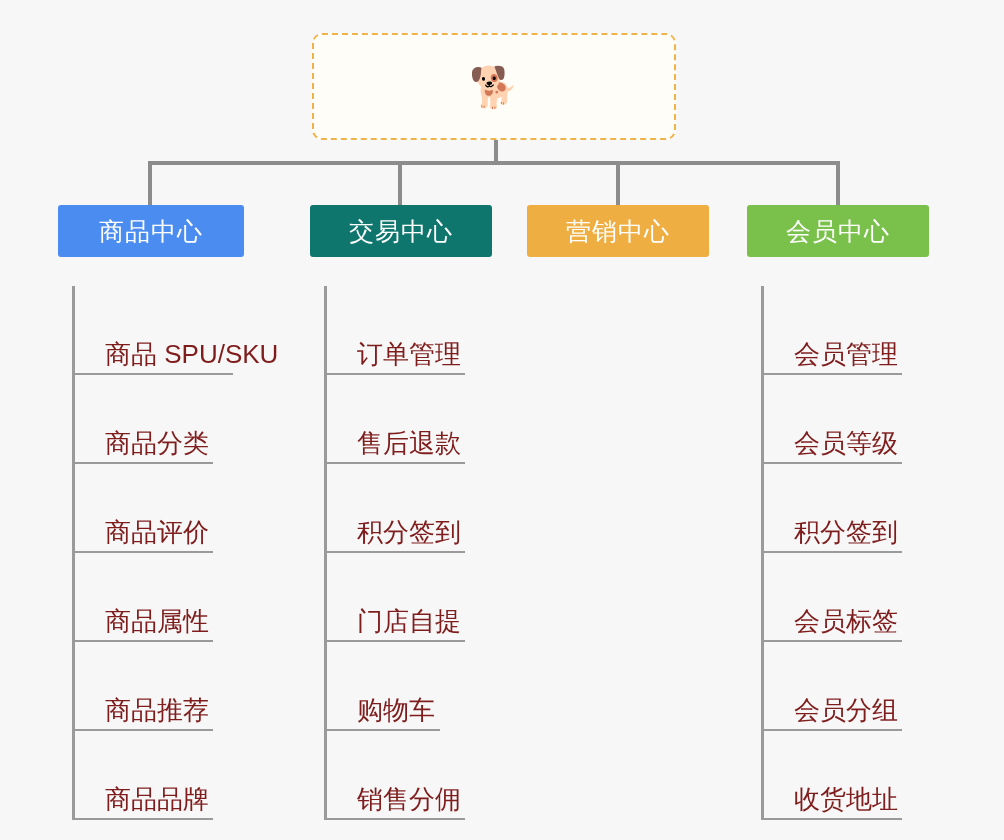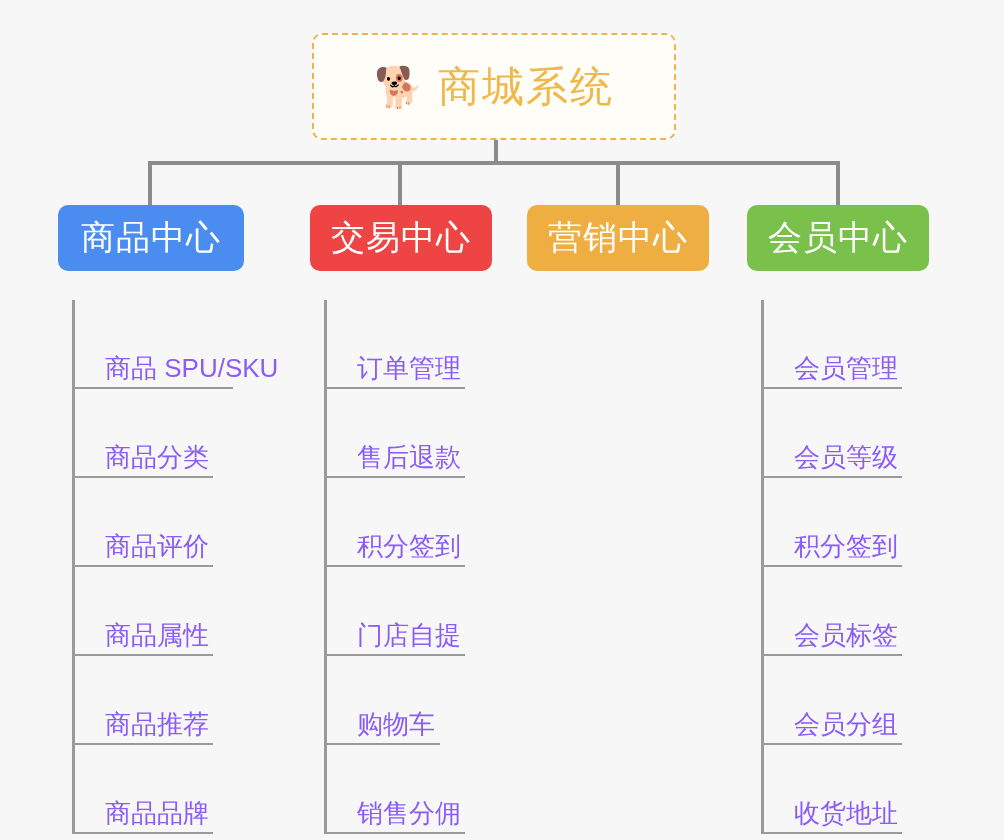--- a/index.html
+++ b/index.html
@@ -58,27 +58,27 @@
   }
   .conn-v { width: 4px; }
   .conn-h { height: 4px; }
 
   
   .column {
     position: absolute;
     top: 205px;
   }
   .cat-header {
-    height: 66px;
-    border-radius: 10px;
+    height: 52px;
+    border-radius: 3px;
     display: flex;
     align-items: center;
     justify-content: center;
     color: #ffffff;
-    font-size: 34px;
+    font-size: 25px;
     letter-spacing: 1px;
     box-sizing: border-box;
     white-space: nowrap;
   }
 
   .leaf-list {
     position: relative;
     margin-top: 29px;
     margin-left: 14px;
     border-left: 3px solid #9a9a9a;
@@ -88,33 +88,32 @@
     height: 89px;
     box-sizing: border-box;
     border-bottom: 2px solid #9a9a9a;
     display: flex;
     align-items: flex-end;
     padding-bottom: 3px;
     padding-left: 30px;
   }
   .leaf-label {
     font-size: 26px;
-    color: #8b5cf6;
+    color: #7f1d1d;
     line-height: 1.15;
     white-space: nowrap;
   }
 </style>
 </head>
 <body>
 
 <div id="canvas">
 
   <div class="root-node">
     <span class="root-emoji">🐕</span>
-    <span class="root-title">商城系统</span>
   </div>
 
   <div class="conn conn-v" style="left:494px; top:140px; height:24px;"></div>
   <div class="conn conn-h" style="left:148px; top:161px; width:692px;"></div>
   <div class="conn conn-v" style="left:148px; top:161px; height:46px;"></div>
   <div class="conn conn-v" style="left:398px; top:161px; height:46px;"></div>
   <div class="conn conn-v" style="left:616px; top:161px; height:46px;"></div>
   <div class="conn conn-v" style="left:836px; top:161px; height:46px;"></div>
 
   <div class="column" style="left:58px; width:186px;">
@@ -137,21 +136,21 @@
       <div class="leaf-item" style="width:138px;">
         <span class="leaf-label">商品推荐</span>
       </div>
       <div class="leaf-item" style="width:138px;">
         <span class="leaf-label">商品品牌</span>
       </div>
     </div>
   </div>
 
   <div class="column" style="left:310px; width:182px;">
-    <div class="cat-header" style="background:#ef4444;">
+    <div class="cat-header" style="background:#0f766e;">
       <span>交易中心</span>
     </div>
     <div class="leaf-list" style="width:155px;">
       <div class="leaf-item" style="width:138px;">
         <span class="leaf-label">订单管理</span>
       </div>
       <div class="leaf-item" style="width:138px;text-align:right;">
         <span class="leaf-label">售后退款</span>
       </div>
       <div class="leaf-item" style="width:138px;">

